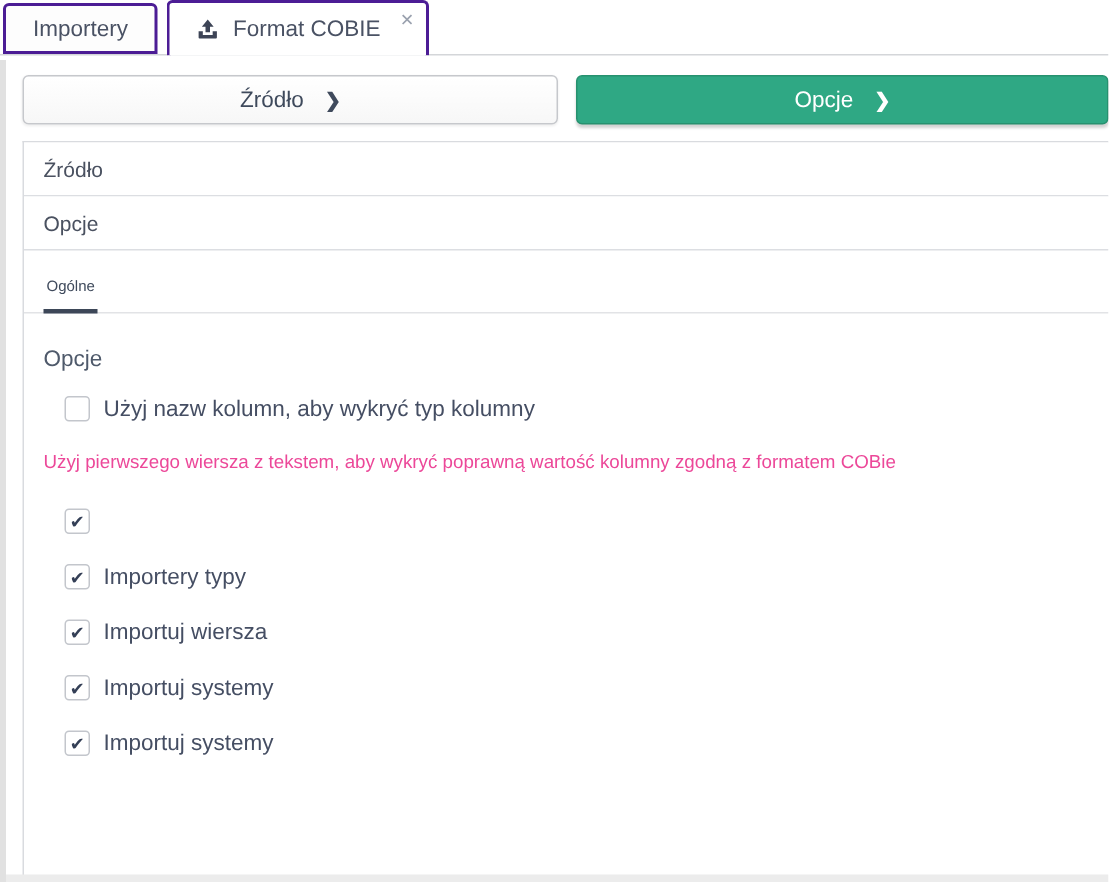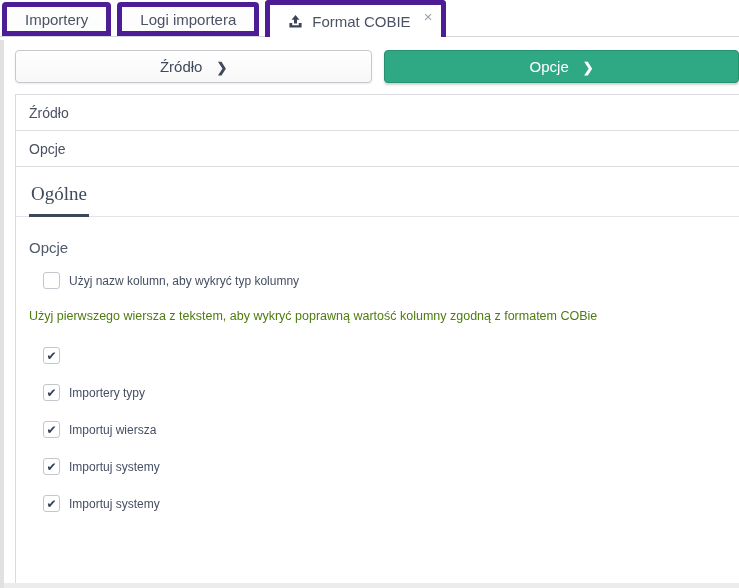--- a/index.html
+++ b/index.html
@@ -22,21 +22,21 @@
     background: #fff;
     position: relative;
     z-index: 2;
   }
   .tab {
     display: flex;
     align-items: center;
     height: 34px;
     margin-right: 6px;
     padding: 0 18px;
-    border: 5px solid #4c1d95;
+    border: 2px solid #4c1d95;
     border-radius: 4px 4px 0 0;
     background: #fdfdfd;
     font-size: 15px;
     color: #4a5264;
     cursor: pointer;
     white-space: nowrap;
   }
   .tab.active {
     height: 37px;
     margin-bottom: -1px;
@@ -127,27 +127,26 @@
   }
 
   
   .inner-tabs {
     margin-top: 14px;
     border-bottom: 1px solid #e2e3e6;
     padding-left: 13px;
   }
   .inner-tab {
     display: inline-block;
-    font-size: 19px;
+    font-size: 10px;
     color: #3f4a5c;
     padding: 2px 2px 9px 2px;
     border-bottom: 3px solid #3d4758;
     margin-bottom: -1px;
     cursor: pointer;
-    font-family: Liberation Serif, serif;
   }
 
   
   .form-body { padding: 22px 0 0 13px; }
   .group-heading {
     font-size: 15px;
     color: #4f5a6b;
     margin-bottom: 16px;
   }
   .check-row {
@@ -164,40 +163,37 @@
     display: inline-flex;
     align-items: center;
     justify-content: center;
     font-size: 12px;
     line-height: 1;
     color: #343f56;
     flex: 0 0 auto;
   }
   .check-row label {
     margin-left: 9px;
-    font-size: 12px;
+    font-size: 15px;
     color: #454e63;
     cursor: pointer;
   }
   .help-text {
     font-size: 12.5px;
-    color: #4d7c0f;
+    color: #ec4899;
     margin: 0 0 24px 0;
   }
   .group-gap { margin-top: 2px; }
 </style>
 </head>
 <body>
 
 <div class="tabbar">
   <div class="tab">
     <span>Importery</span>
-  </div>
-  <div class="tab">
-    <span>Logi importera</span>
   </div>
   <div class="tab active">
     <span class="tab-upload-icon">
       <svg width="15" height="15" viewBox="0 0 16 16">
         <path fill="#3d4456" d="M8 1 L12.2 6.2 H9.6 V10.2 H6.4 V6.2 H3.8 Z"></path>
         <path fill="#3d4456" d="M1.5 9.5 H4.5 V12 H11.5 V9.5 H14.5 V13.8 Q14.5 14.5 13.8 14.5 H2.2 Q1.5 14.5 1.5 13.8 Z"></path>
       </svg>
     </span>
     <span>Format COBIE</span>
     <span class="tab-close">×</span>

